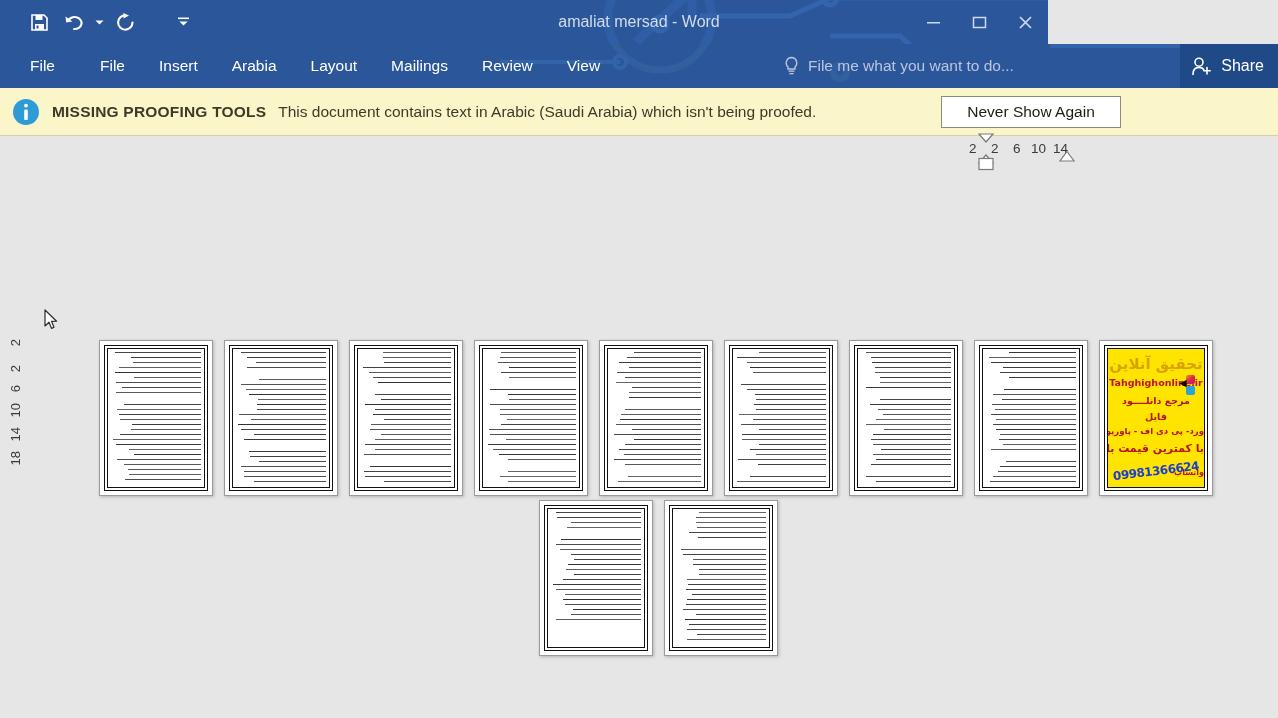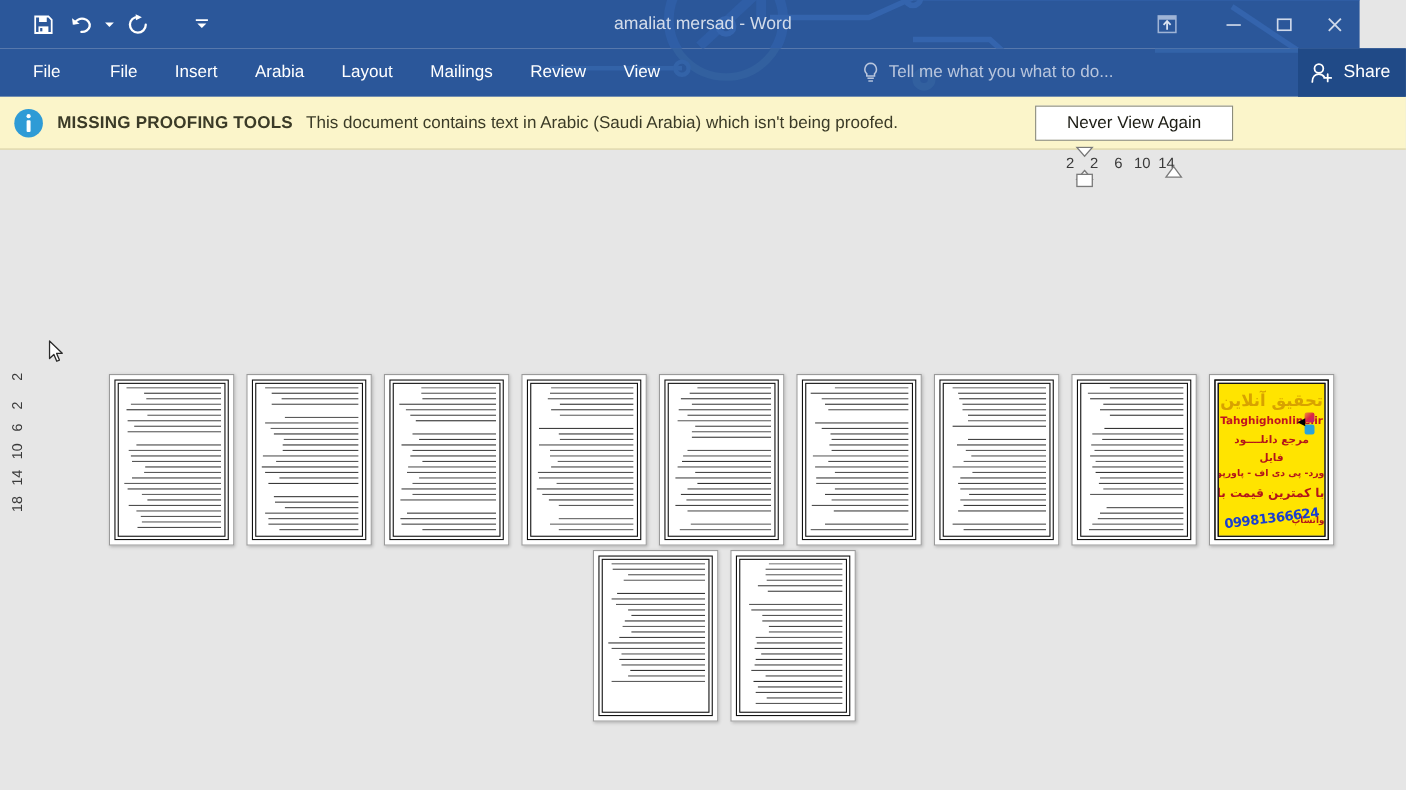--- a/index.html
+++ b/index.html
@@ -9,21 +9,21 @@
     height: 718px;
     overflow: hidden;
     background: #e6e6e6;
     font-family: "Liberation Sans", sans-serif;
   }
 
   
   #titlebar {
     position: absolute;
     left: 0; top: 0;
-    width: 1236px; height: 44px;
+    width: 1048px; height: 44px;
     background: #2b579a;
     overflow: hidden;
   }
   #titlebar-art {
     position: absolute;
     left: 0; top: -24px;
     width: 1278px; height: 110px;
     opacity: 1;
     pointer-events: none;
   }
@@ -432,21 +432,21 @@
     <div class="tab">Review</div>
     <div class="tab">View</div>
   </div>
 
   <div id="tellme">
     <svg width="17" height="20" viewBox="0 0 17 20">
       <path d="M8.5 1.5 A5.5 5.5 0 0 0 5 11 L5 13 L12 13 L12 11 A5.5 5.5 0 0 0 8.5 1.5 Z" fill="none" stroke="#b9c6dd" stroke-width="1.4"></path>
       <rect x="5.6" y="14.4" width="5.8" height="1.4" fill="#b9c6dd"></rect>
       <rect x="6.4" y="17" width="4.2" height="1.3" fill="#b9c6dd"></rect>
     </svg>
-    <span id="tellme-text">Tell me what you what to do...</span>
+    <span id="tellme-text">File me what you want to do...</span>
   </div>
 </div>
 
 <div id="share-btn">
   <svg width="23" height="23" viewBox="0 0 23 23">
     <circle cx="9" cy="7.2" r="4" fill="none" stroke="#fff" stroke-width="1.6"></circle>
     <path d="M3 19.5 C3 14.4 6 12.4 9 12.4 C11.2 12.4 13 13.4 14 15.2" fill="none" stroke="#fff" stroke-width="1.6" stroke-linecap="round"></path>
     <path d="M17 12.5 L17 19 M13.8 15.8 L20.2 15.8" stroke="#fff" stroke-width="1.6" stroke-linecap="round"></path>
   </svg>
   <span>Share</span>
@@ -454,21 +454,21 @@
 
 <div id="msgbar">
   <svg id="msg-info-icon" viewBox="0 0 28 28">
     <circle cx="14" cy="14" r="13" fill="#2e9bd6"></circle>
     <circle cx="14" cy="7.6" r="1.9" fill="#ffffff"></circle>
     <rect x="12.2" y="11.4" width="3.6" height="10.6" rx="1" fill="#ffffff"></rect>
   </svg>
   <span id="msg-head">MISSING PROOFING TOOLS</span>
   <span id="msg-body">This document contains text in Arabic (Saudi Arabia) which isn't being proofed.</span>
 </div>
-<div id="never-show-btn">Never View Again</div>
+<div id="never-show-btn">Never Show Again</div>
 
 <div id="tabstop-btn">
   <svg width="12" height="12" viewBox="0 0 12 12">
     <rect x="2.5" y="1" width="2" height="9" fill="#5a5a5a"></rect>
     <rect x="2.5" y="8" width="7.5" height="2" fill="#5a5a5a"></rect>
   </svg>
 </div>
 
 <div id="hruler-wrap">
   <div id="hruler-grayL"></div>

